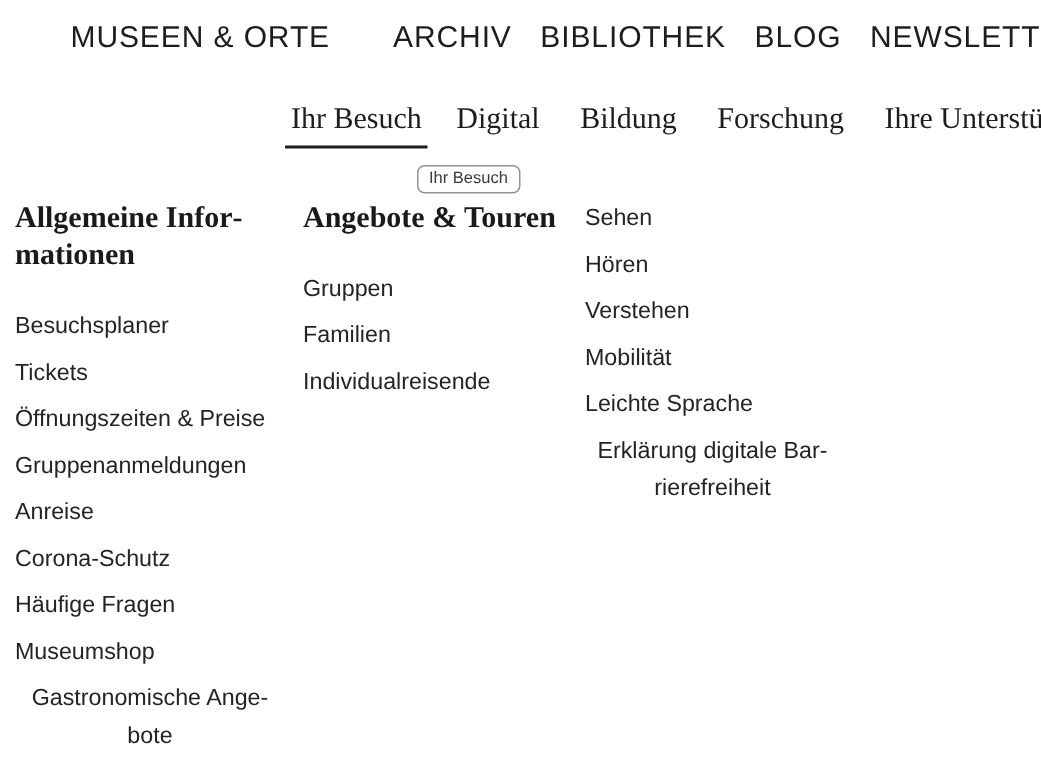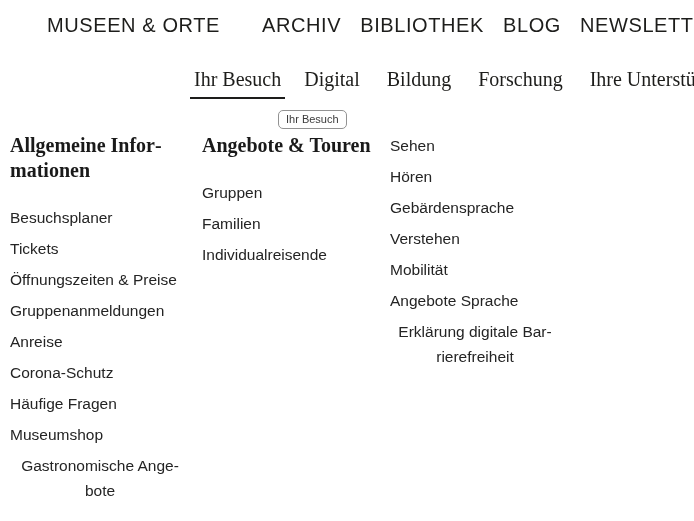--- a/index.html
+++ b/index.html
@@ -113,21 +113,20 @@
       <li><a href="#">Gruppen</a></li>
       <li><a href="#">Familien</a></li>
       <li><a href="#">Individualreisende</a></li>
     </ul>
   </div>
 
   <div class="col col-3">
     <ul>
       <li><a href="#">Sehen</a></li>
       <li><a href="#">Hören</a></li>
-      <li><a href="#">Gebärdensprache</a></li>
       <li><a href="#">Verstehen</a></li>
       <li><a href="#">Mobilität</a></li>
-      <li><a href="#">Angebote Sprache</a></li>
+      <li><a href="#">Leichte Sprache</a></li>
       <li><a href="#">Erklärung digitale Bar­rierefreiheit</a></li>
     </ul>
   </div>
 
 </div>
 
 </body></html>

